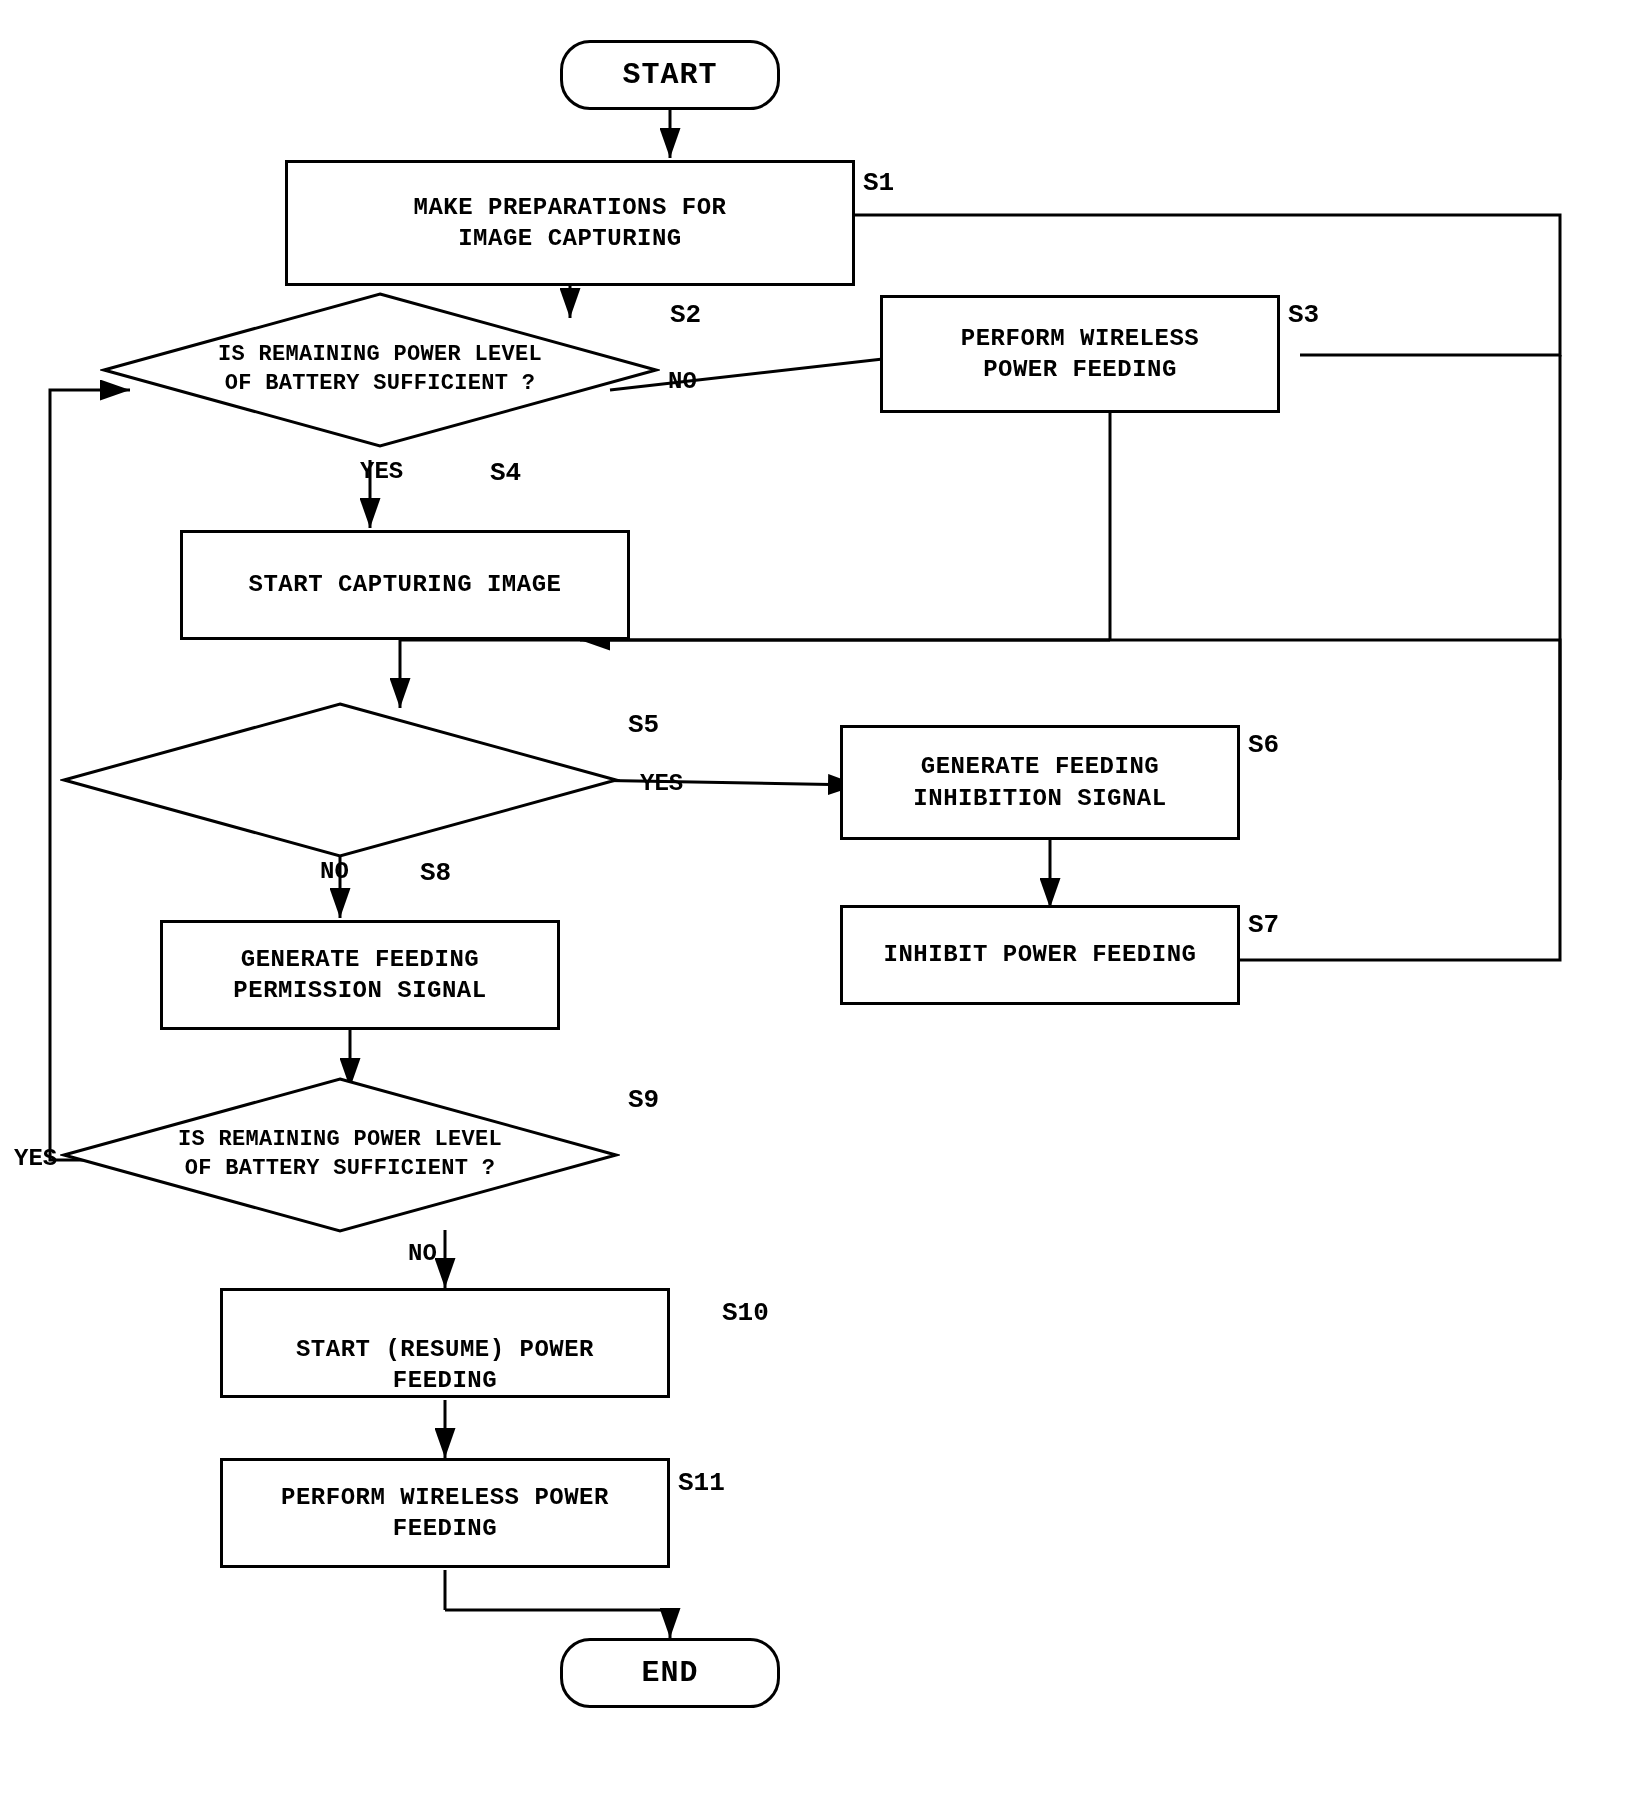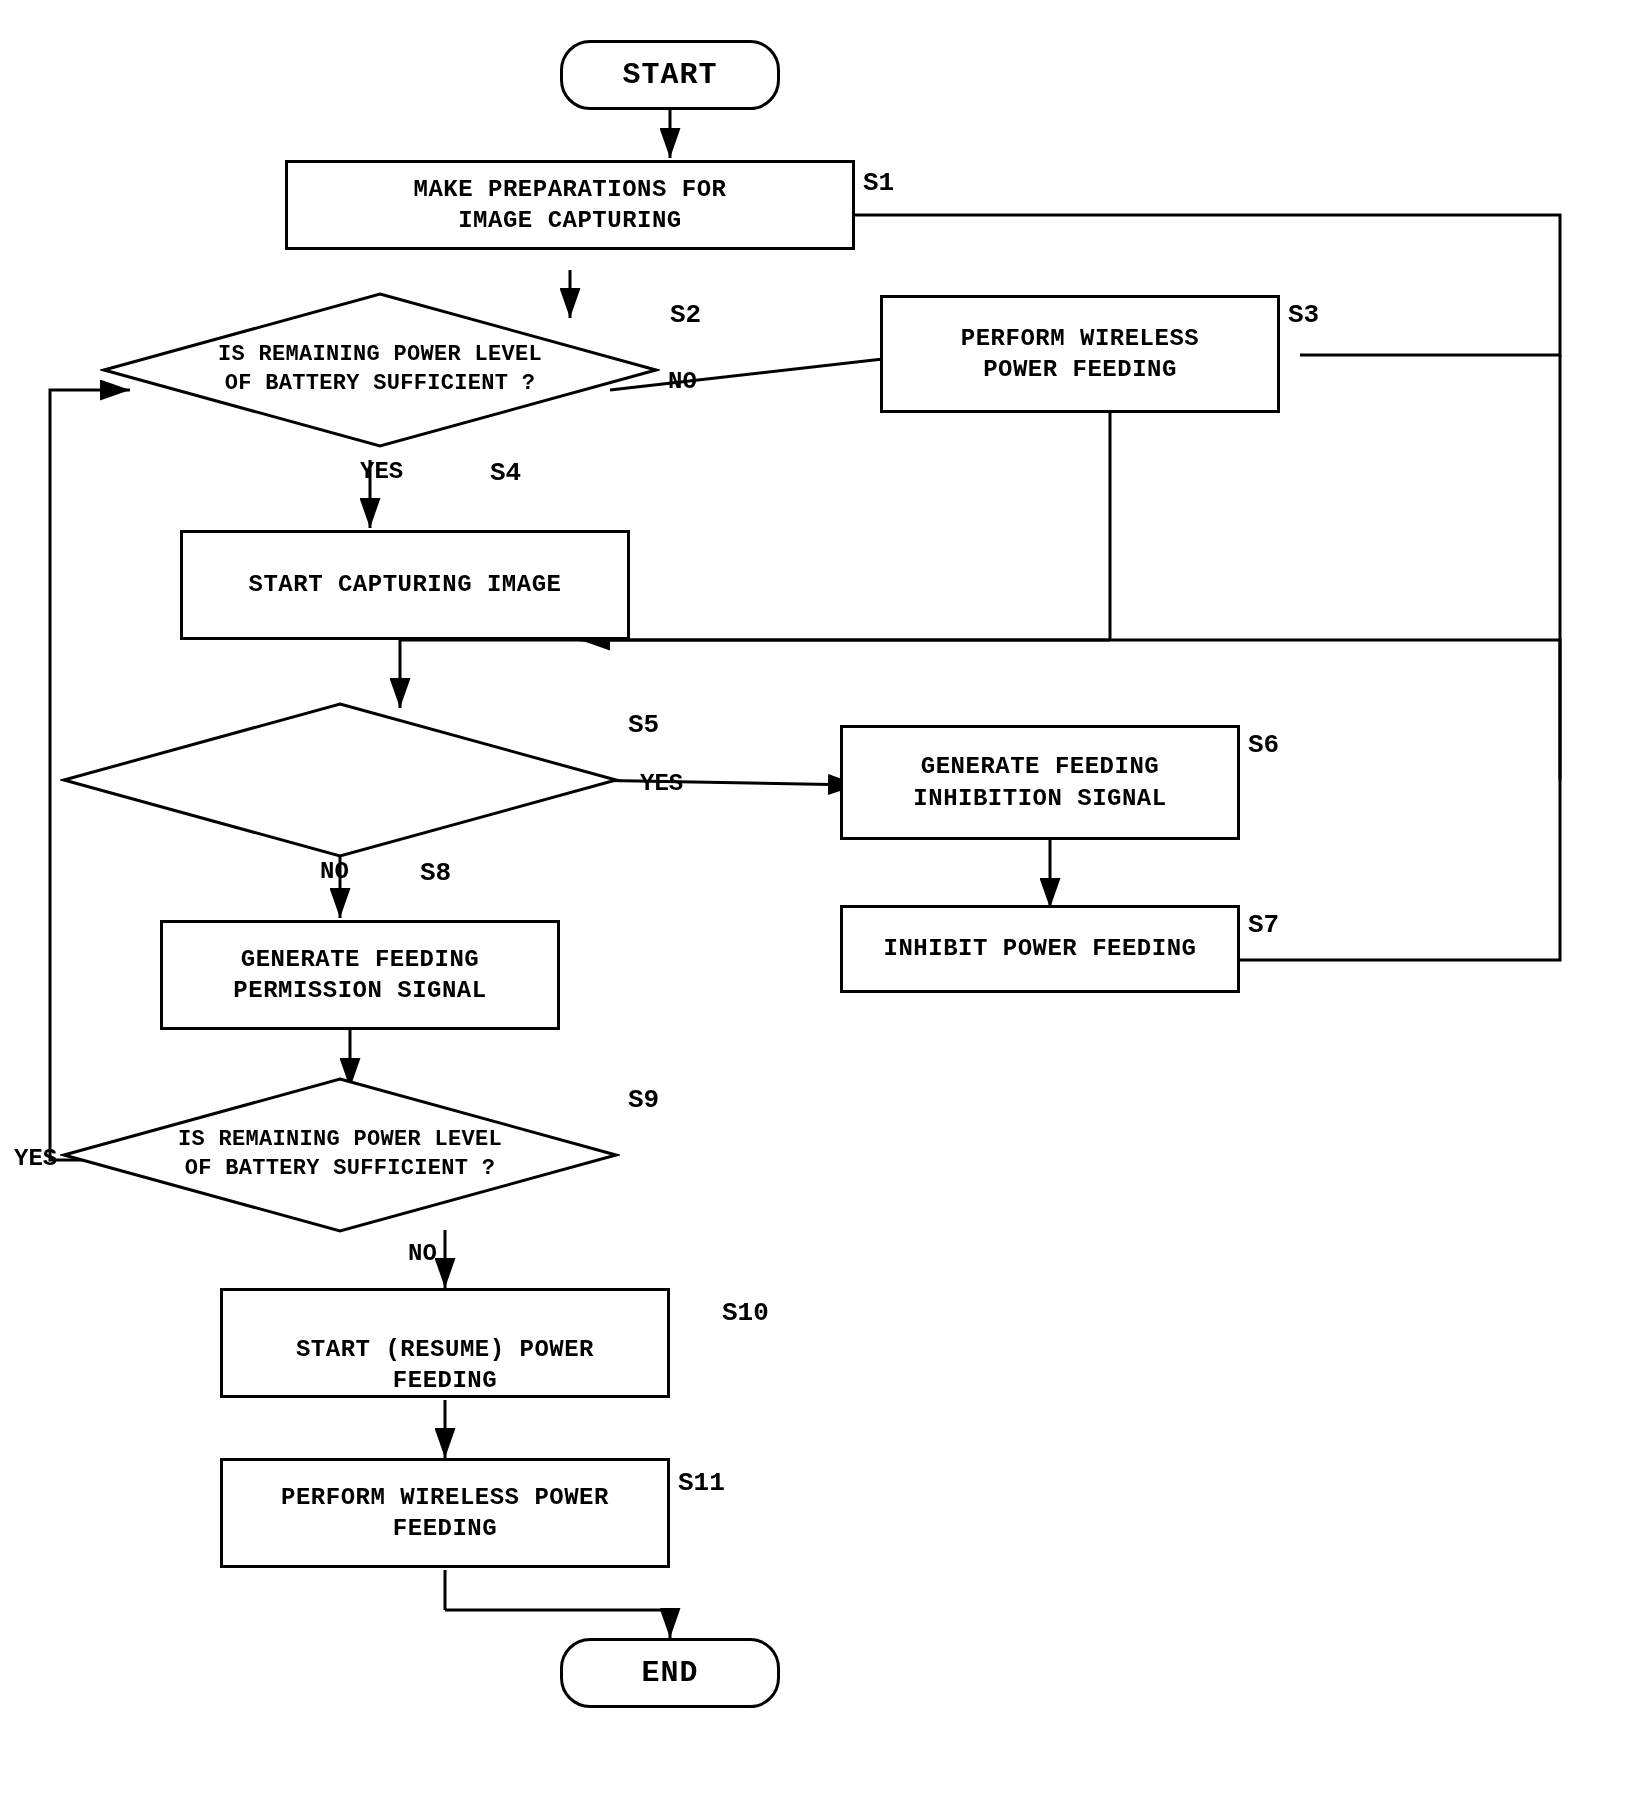--- a/index.html
+++ b/index.html
@@ -140,21 +140,21 @@
 
     <polyline points="1560,780 1560,640 400,640" stroke="#000" stroke-width="3" fill="none"></polyline>
 
     <line x1="1110" y1="410" x2="1110" y2="640" stroke="#000" stroke-width="3"></line>
     <line x1="1110" y1="640" x2="580" y2="640" stroke="#000" stroke-width="3" marker-end="url(#arrowhead)"></line>
 
   </svg>
 
   <div class="terminal" style="left:560px; top:40px; width:220px; height:70px; font-size:30px;">START</div>
 
-  <div class="process" style="left:285px; top:160px; width:570px; height:90px; font-size:24px;">
+  <div class="process" style="left:285px; top:160px; width:570px; height:126px; font-size:24px;">
     <span style="white-space:pre-line;">MAKE PREPARATIONS FOR
 IMAGE CAPTURING</span>
   </div>
   <span class="step-label" style="left:863px; top:168px;">S1</span>
 
   <div class="diamond-wrap" style="left:100px; top:290px; width:560px; height:160px;">
     <div class="diamond-inner">
       <svg width="560" height="160" viewBox="0 0 560 160">
         <polygon points="280,4 556,80 280,156 4,80" fill="#fff" stroke="#000" stroke-width="3"></polygon>
       </svg>
@@ -191,21 +191,21 @@
 
   <span class="branch-label" style="left:320px; top:858px;">NO</span>
   <span class="step-label" style="left:420px; top:858px;">S8</span>
 
   <div class="process" style="left:840px; top:725px; width:400px; height:115px; font-size:24px;">
     <span style="white-space:pre-line;">GENERATE FEEDING
 INHIBITION SIGNAL</span>
   </div>
   <span class="step-label" style="left:1248px; top:730px;">S6</span>
 
-  <div class="process" style="left:840px; top:905px; width:400px; height:88px; font-size:24px;">
+  <div class="process" style="left:840px; top:905px; width:400px; height:100px; font-size:24px;">
     <span>INHIBIT POWER FEEDING</span>
   </div>
   <span class="step-label" style="left:1248px; top:910px;">S7</span>
 
   <div class="process" style="left:160px; top:920px; width:400px; height:110px; font-size:24px;">
     <span style="white-space:pre-line;">GENERATE FEEDING
 PERMISSION SIGNAL</span>
   </div>
 
   <div class="diamond-wrap" style="left:60px; top:1075px; width:560px; height:160px;">

